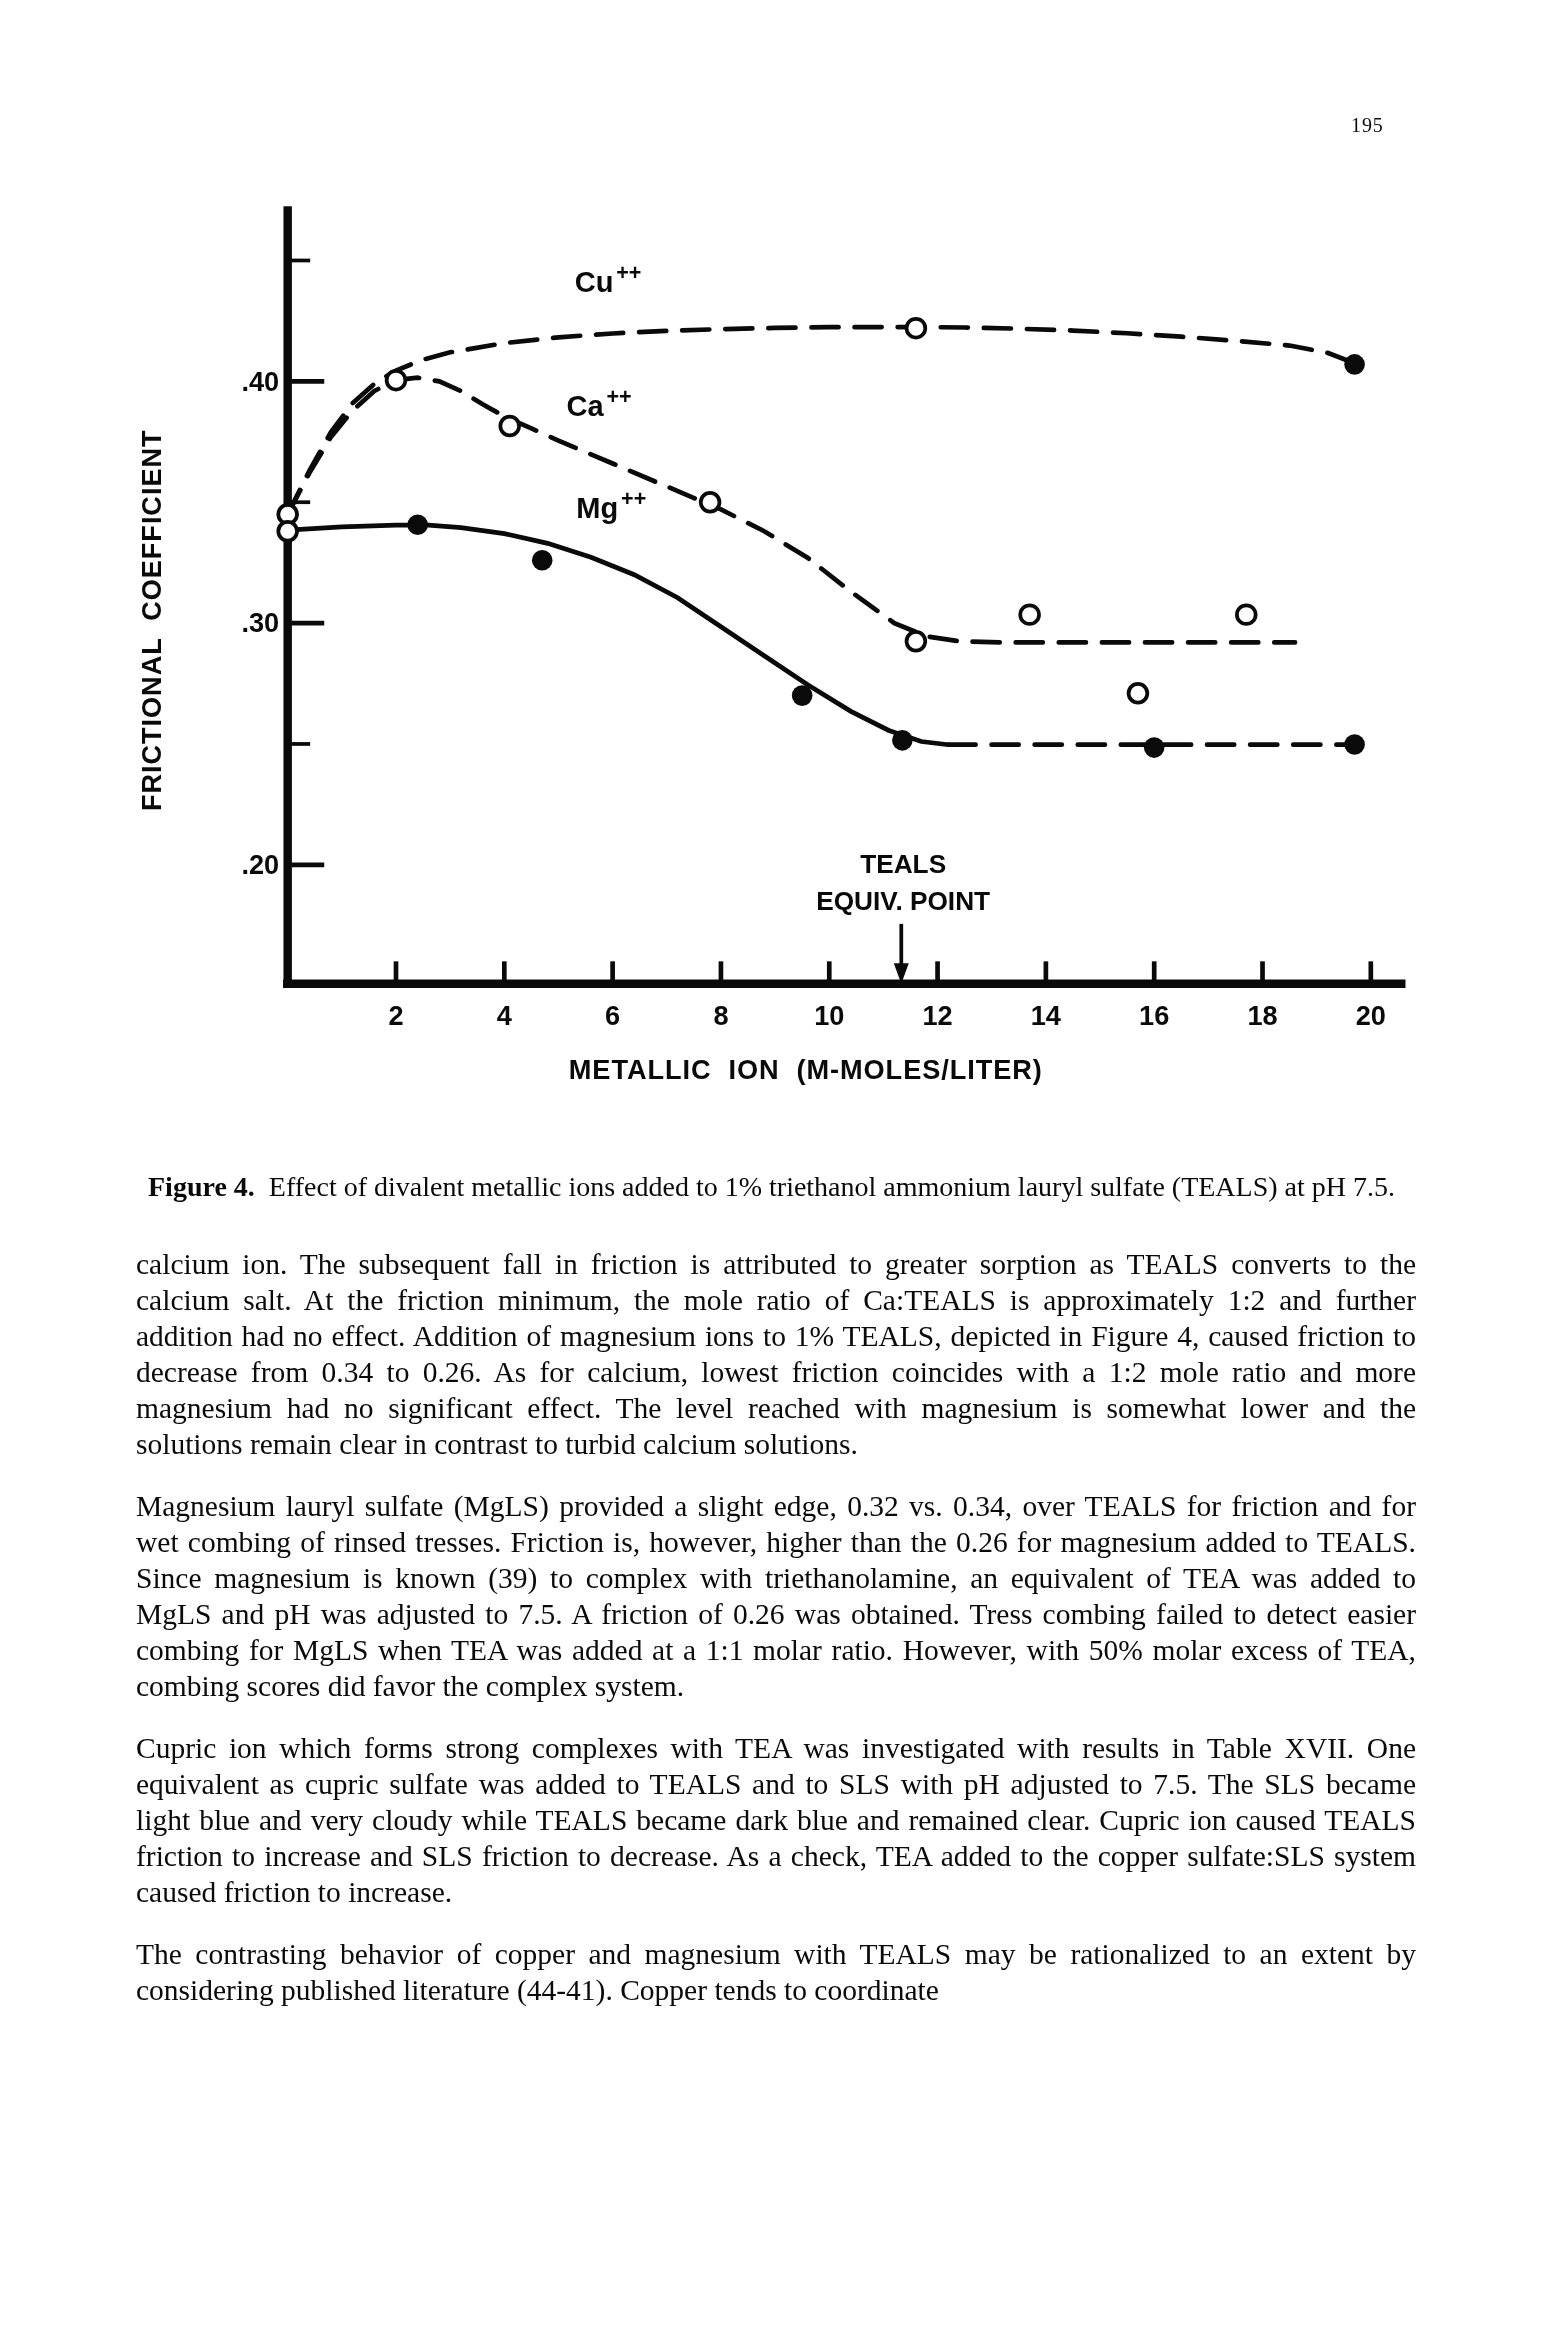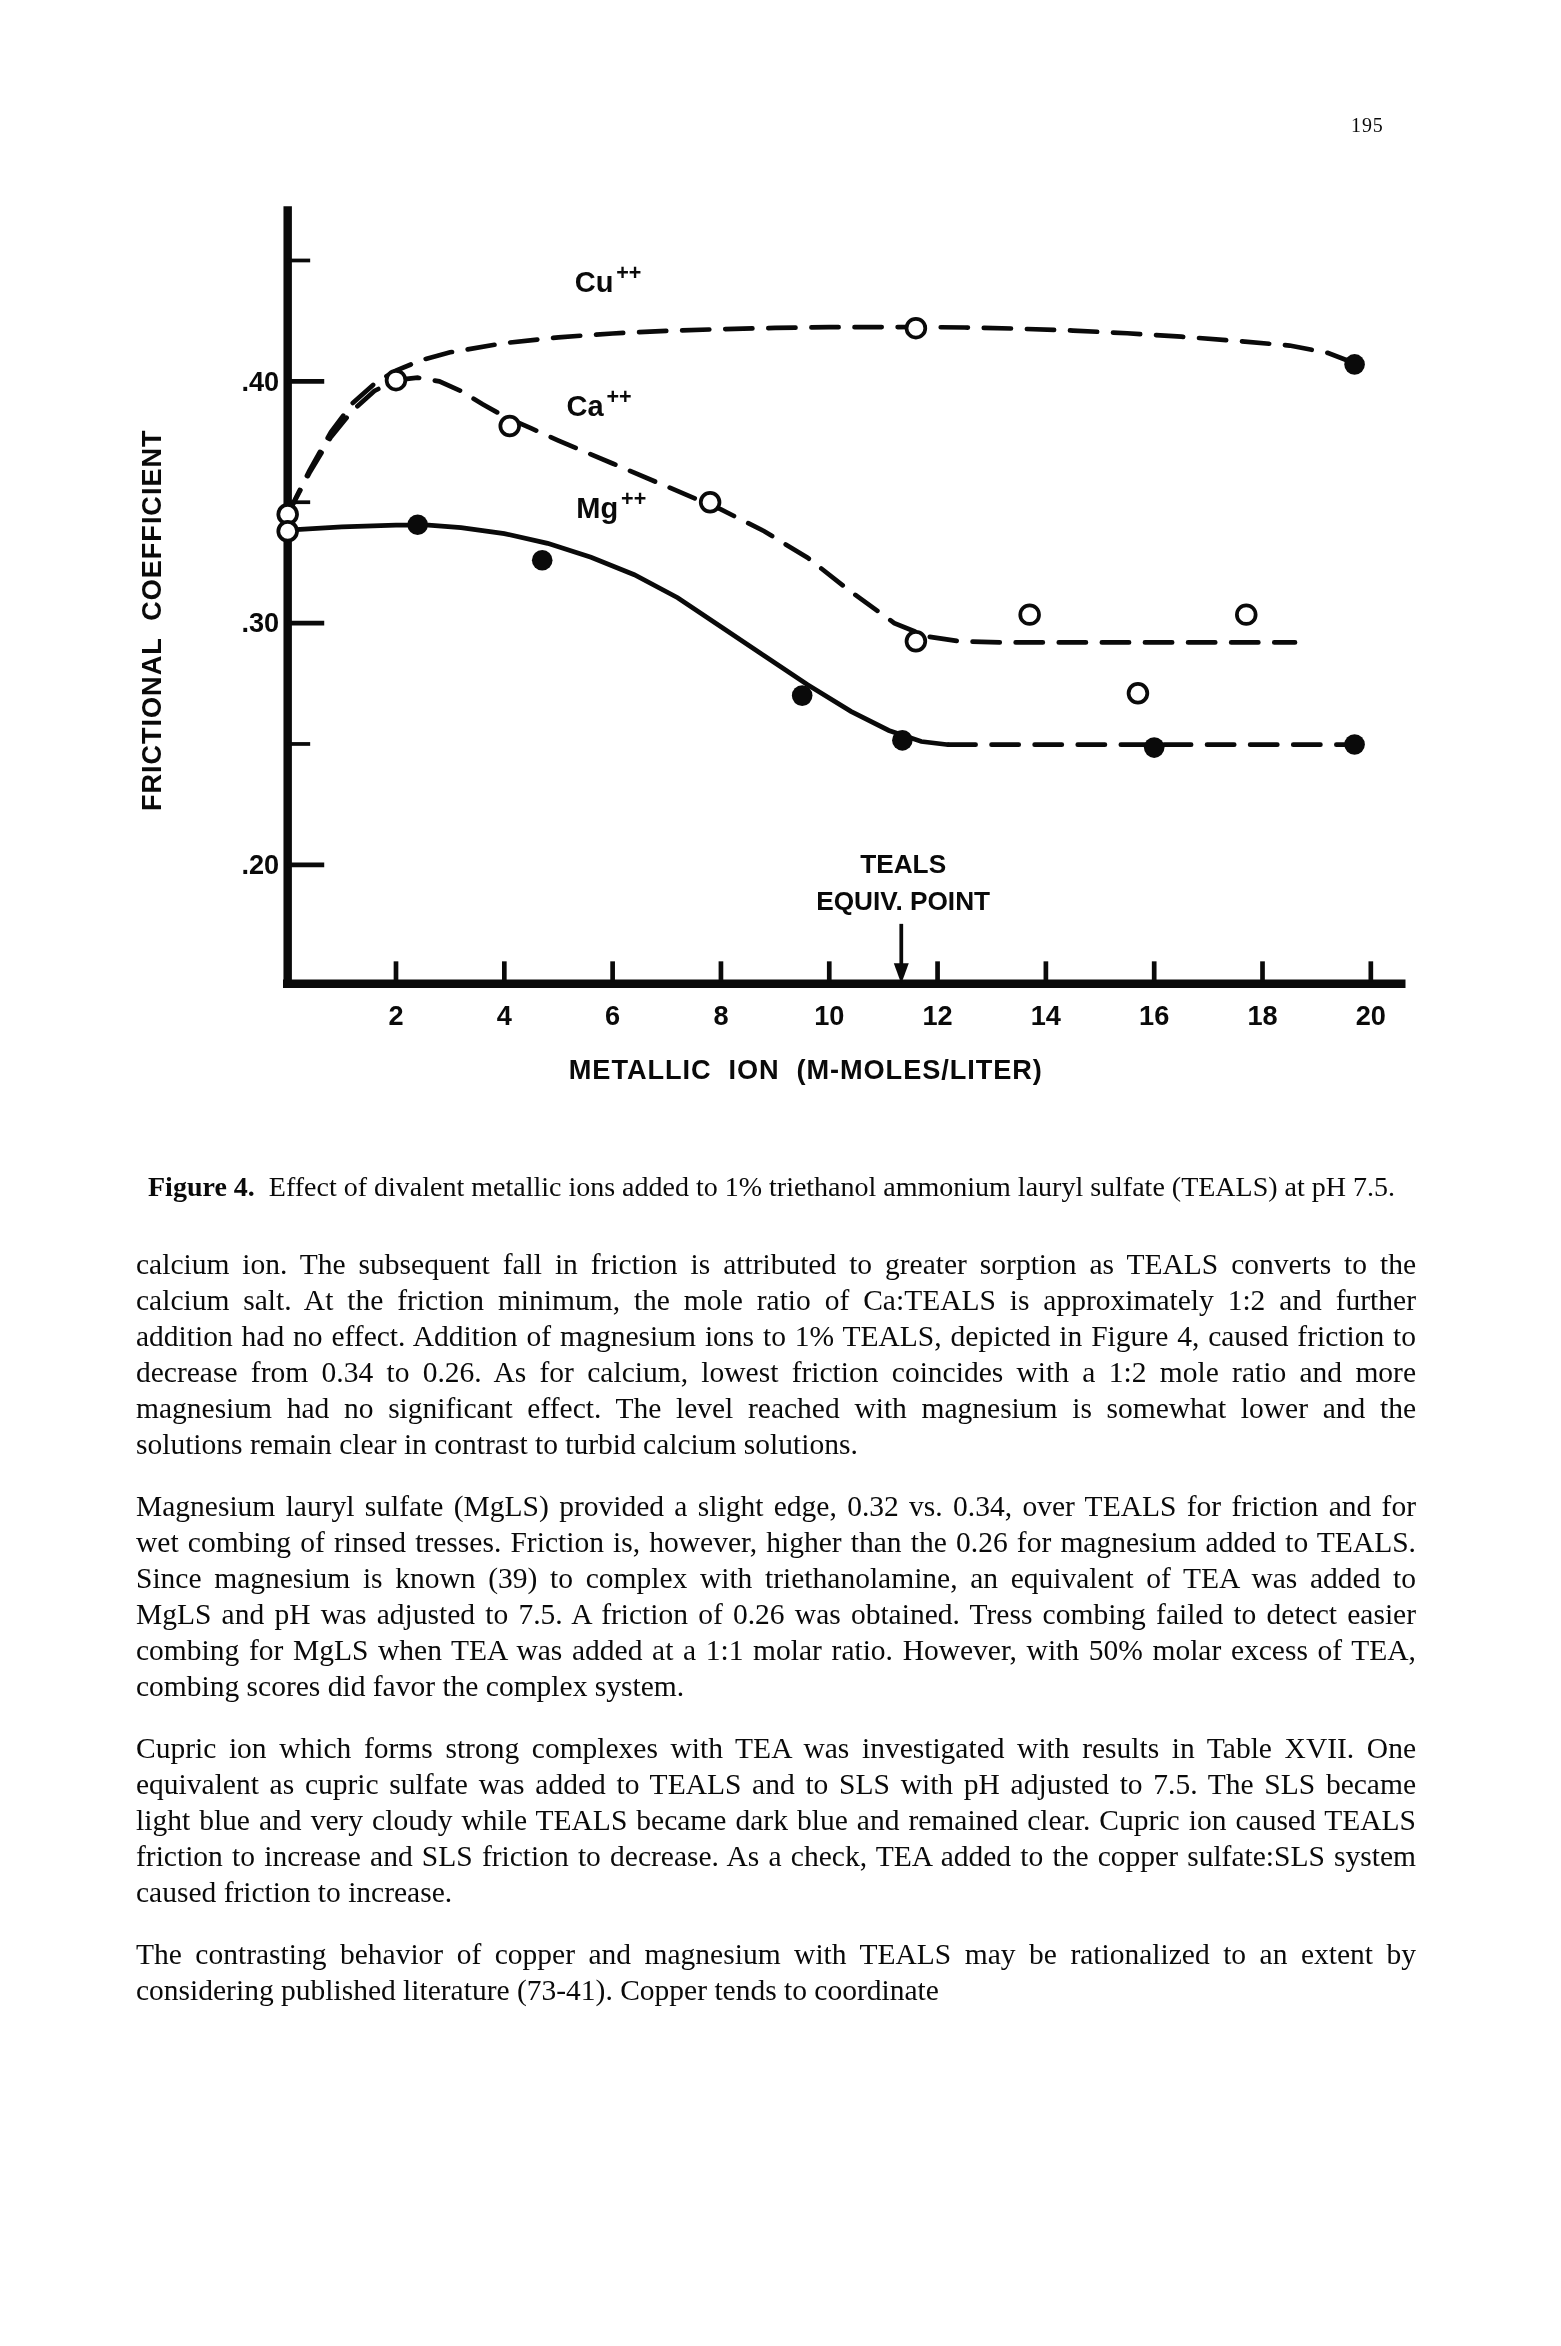--- a/index.html
+++ b/index.html
@@ -101,17 +101,17 @@
       <line x1="961.874" y1="986" x2="961.874" y2="1032" stroke="#0a0a0a" stroke-width="4"></line>
       <polygon points="953.874,1028 969.874,1028 961.874,1050" fill="#0a0a0a"></polygon>
     </svg>
 
   <div class="fig-caption"><b>Figure 4.</b>&nbsp;&nbsp;<span>Effect of divalent metallic ions added to 1% triethanol ammonium lauryl sulfate (TEALS) at pH 7.5.</span></div>
 
   <div class="body-text">
     <p>calcium ion. The subsequent fall in friction is attributed to greater sorption as TEALS converts to the calcium salt. At the friction minimum, the mole ratio of Ca:TEALS is approximately 1:2 and further addition had no effect. Addition of magnesium ions to 1% TEALS, depicted in Figure 4, caused friction to decrease from 0.34 to 0.26. As for calcium, lowest friction coincides with a 1:2 mole ratio and more magnesium had no significant effect. The level reached with magnesium is somewhat lower and the solutions remain clear in contrast to turbid calcium solutions.</p>
     <p>Magnesium lauryl sulfate (MgLS) provided a slight edge, 0.32 vs. 0.34, over TEALS for friction and for wet combing of rinsed tresses. Friction is, however, higher than the 0.26 for magnesium added to TEALS. Since magnesium is known (39) to complex with triethanolamine, an equivalent of TEA was added to MgLS and pH was adjusted to 7.5. A friction of 0.26 was obtained. Tress combing failed to detect easier combing for MgLS when TEA was added at a 1:1 molar ratio. However, with 50% molar excess of TEA, combing scores did favor the complex system.</p>
     <p>Cupric ion which forms strong complexes with TEA was investigated with results in Table XVII. One equivalent as cupric sulfate was added to TEALS and to SLS with pH adjusted to 7.5. The SLS became light blue and very cloudy while TEALS became dark blue and remained clear. Cupric ion caused TEALS friction to increase and SLS friction to decrease. As a check, TEA added to the copper sulfate:SLS system caused friction to increase.</p>
-    <p>The contrasting behavior of copper and magnesium with TEALS may be rationalized to an extent by considering published literature (73-41). Copper tends to coordinate</p>
+    <p>The contrasting behavior of copper and magnesium with TEALS may be rationalized to an extent by considering published literature (44-41). Copper tends to coordinate</p>
   </div>
 
 </div>
 
 
 </body></html>

